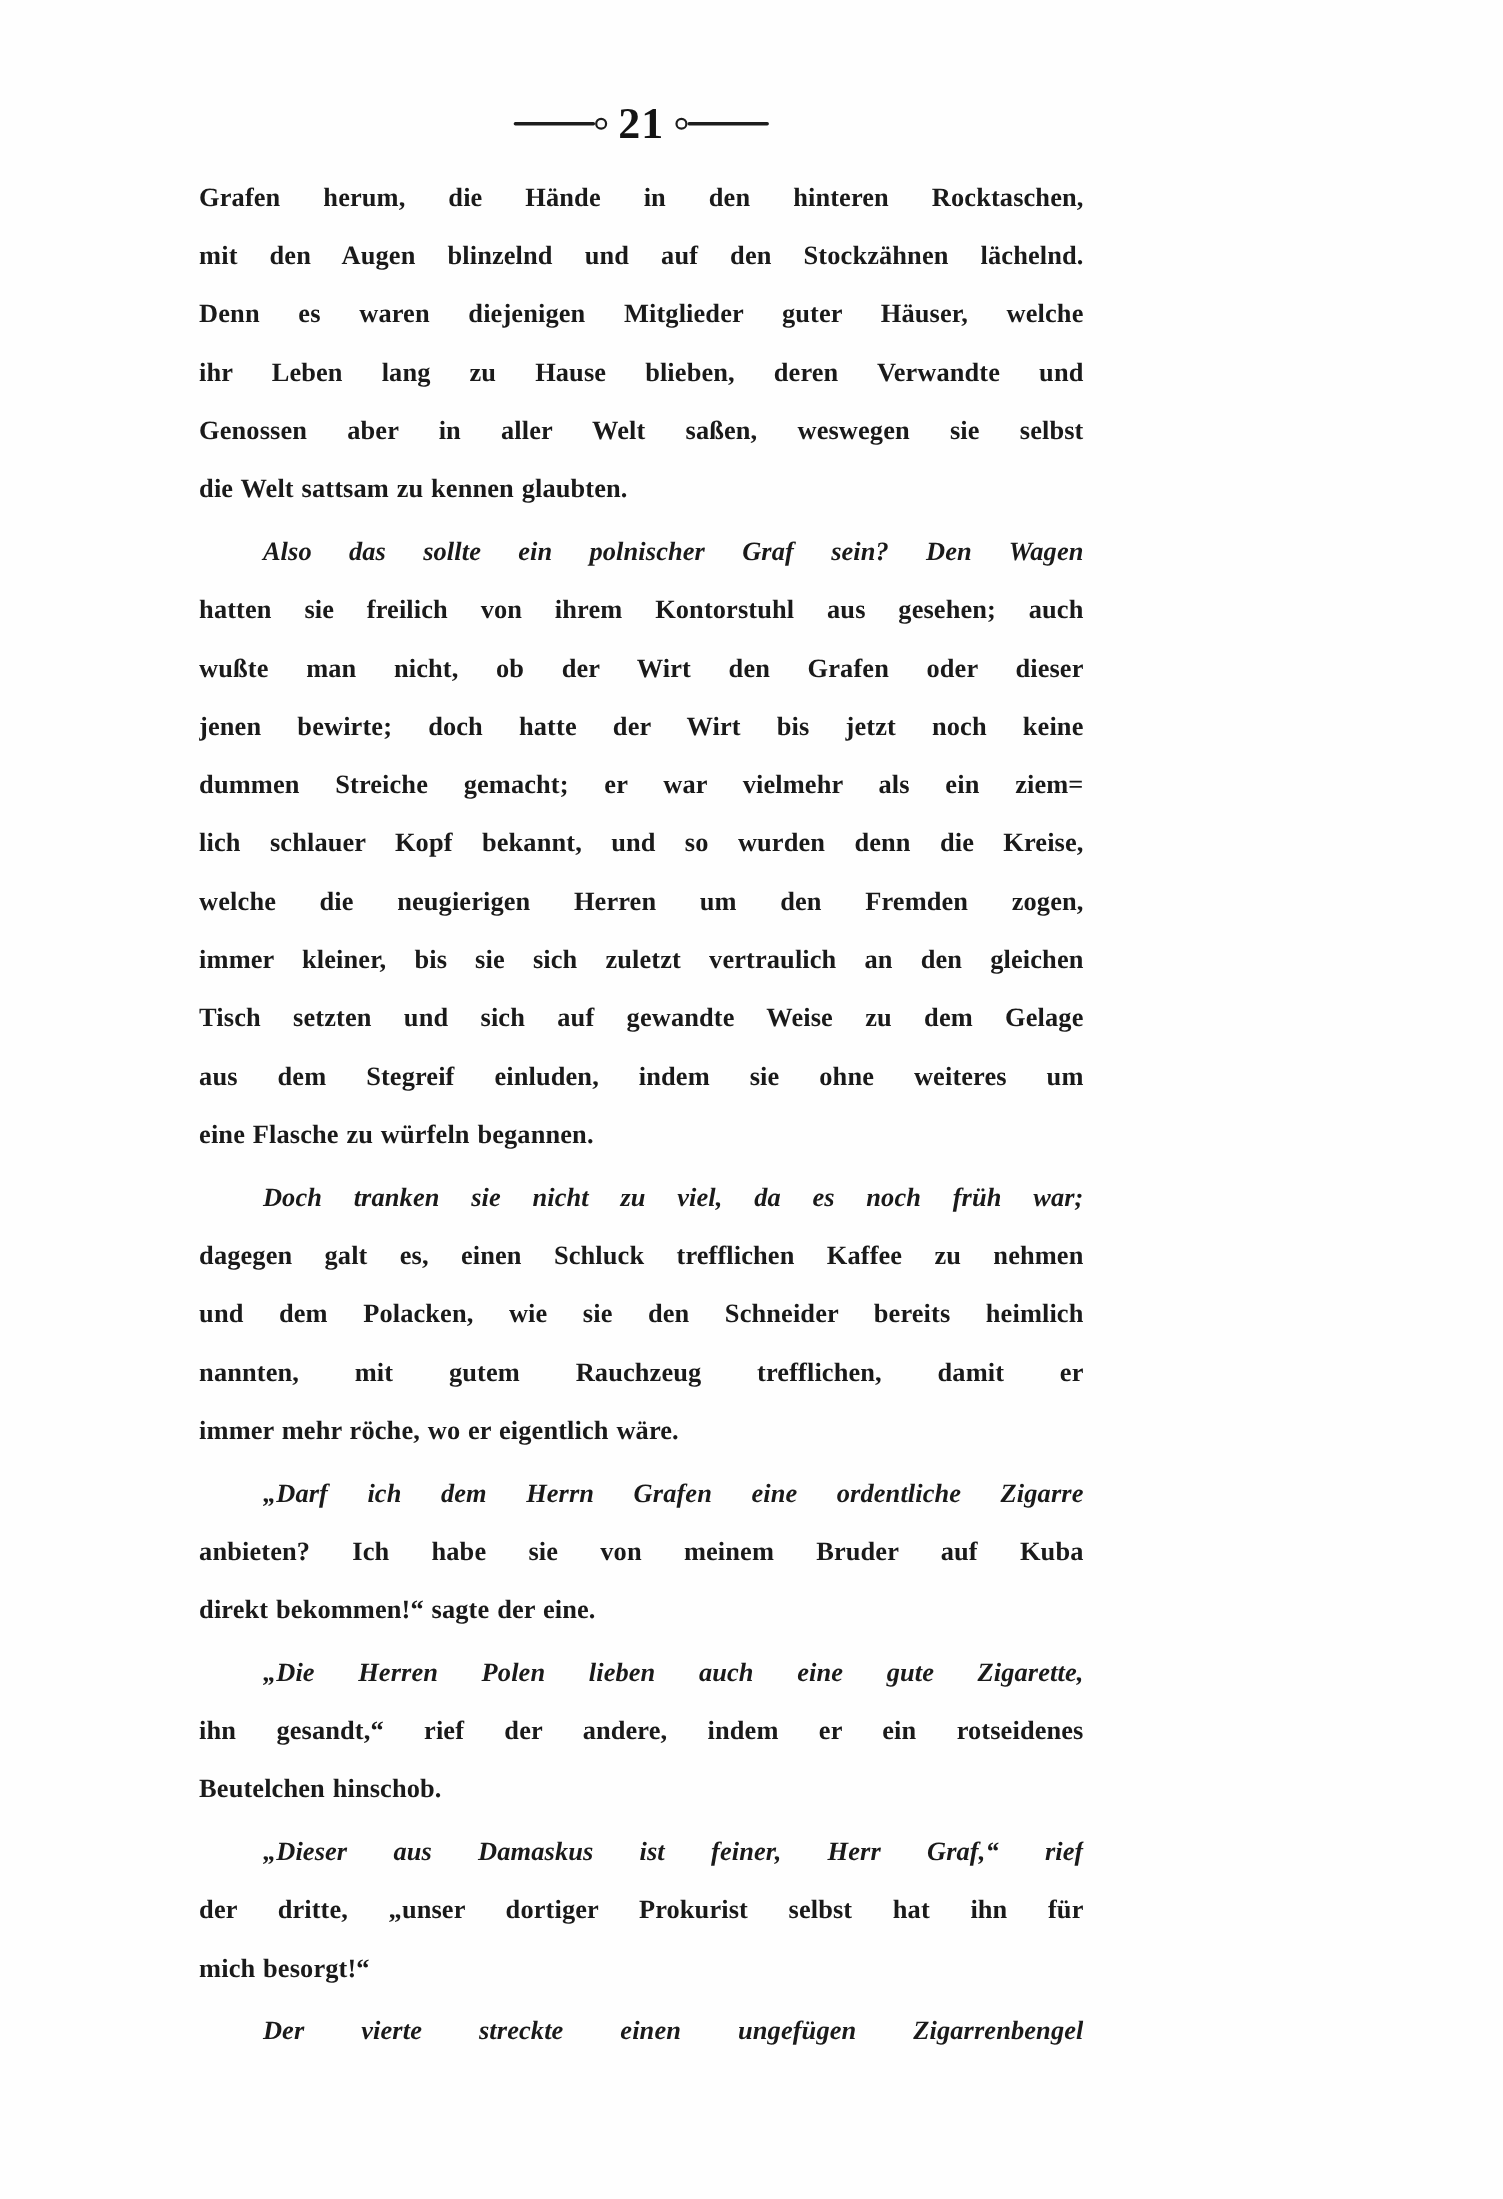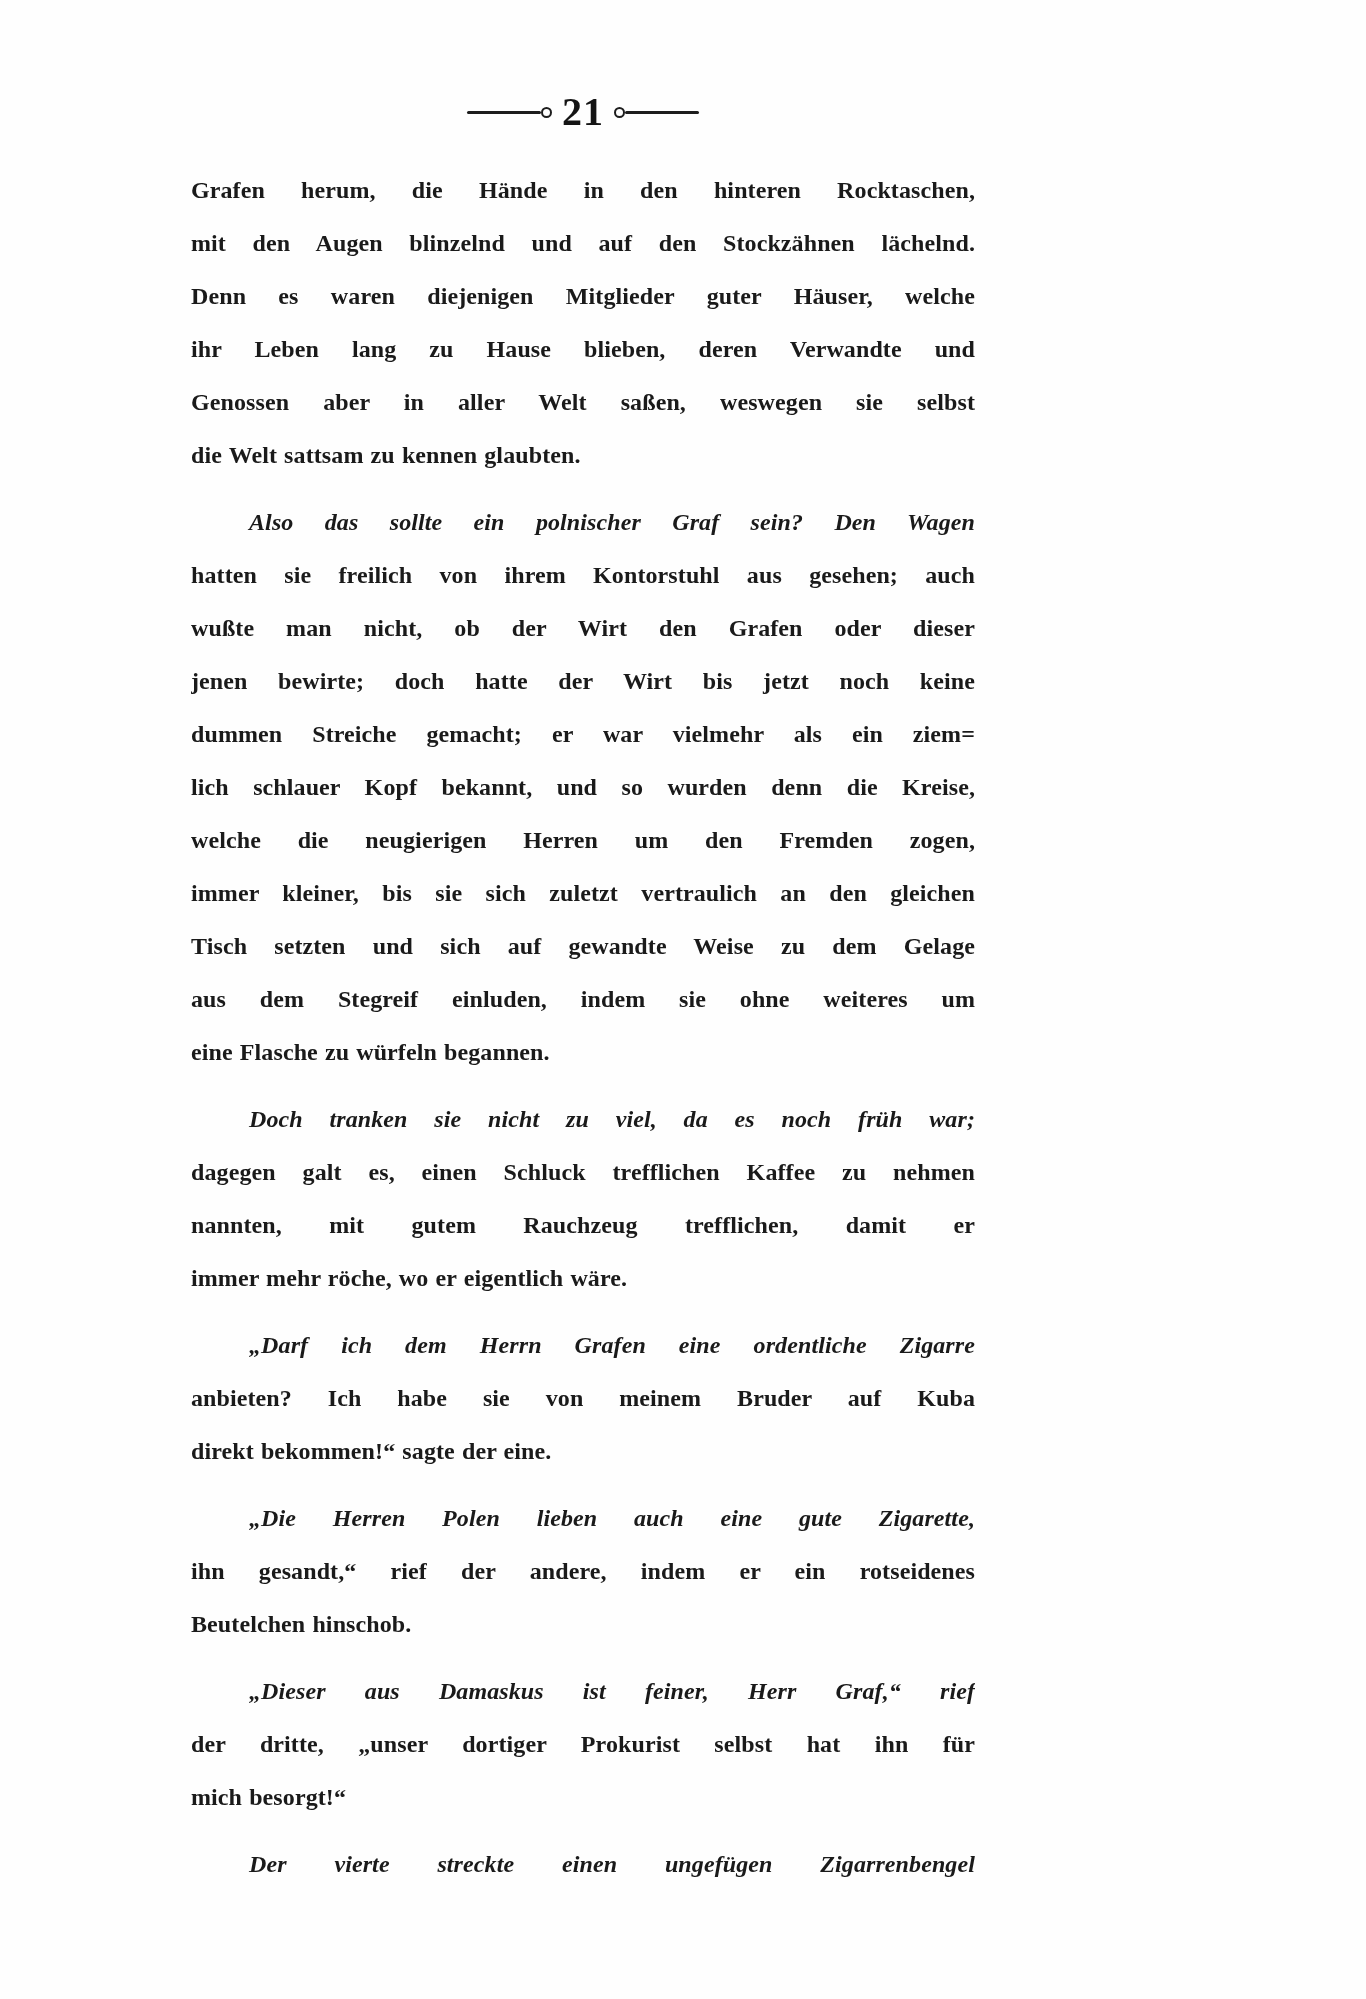--- a/index.html
+++ b/index.html
@@ -50,21 +50,21 @@
     letter-spacing: 1px;
   }
   
   .text-block {
     position: absolute;
     left: 177px;
     top: 150px;
     width: 812px;
   }
   .para {
-    margin: 14px;
+    margin: 4px;
     padding: 0;
   }
   .line {
     font-size: 24px;
     font-weight: bold;
     color: #1a1a1a;
     line-height: 53px;
     height: 53px;
     overflow: hidden;
     text-align: justify;
@@ -112,20 +112,21 @@
         <div class="line">lich schlauer Kopf bekannt, und so wurden denn die Kreise,</div>
         <div class="line">welche die neugierigen Herren um den Fremden zogen,</div>
         <div class="line">immer kleiner, bis sie sich zuletzt vertraulich an den gleichen</div>
         <div class="line">Tisch setzten und sich auf gewandte Weise zu dem Gelage</div>
         <div class="line">aus dem Stegreif einluden, indem sie ohne weiteres um</div>
         <div class="line para-end">eine Flasche zu würfeln begannen.</div>
       </div>
       <div class="para">
         <div class="line indent">Doch tranken sie nicht zu viel, da es noch früh war;</div>
         <div class="line">dagegen galt es, einen Schluck trefflichen Kaffee zu nehmen</div>
+        <div class="line">und dem Polacken, wie sie den Schneider bereits heimlich</div>
         <div class="line">nannten, mit gutem Rauchzeug trefflichen, damit er</div>
         <div class="line para-end">immer mehr röche, wo er eigentlich wäre.</div>
       </div>
       <div class="para">
         <div class="line indent">„Darf ich dem Herrn Grafen eine ordentliche Zigarre</div>
         <div class="line">anbieten?  Ich habe sie von meinem Bruder auf Kuba</div>
         <div class="line para-end">direkt bekommen!“ sagte der eine.</div>
       </div>
       <div class="para">
         <div class="line indent">„Die Herren Polen lieben auch eine gute Zigarette,</div>

